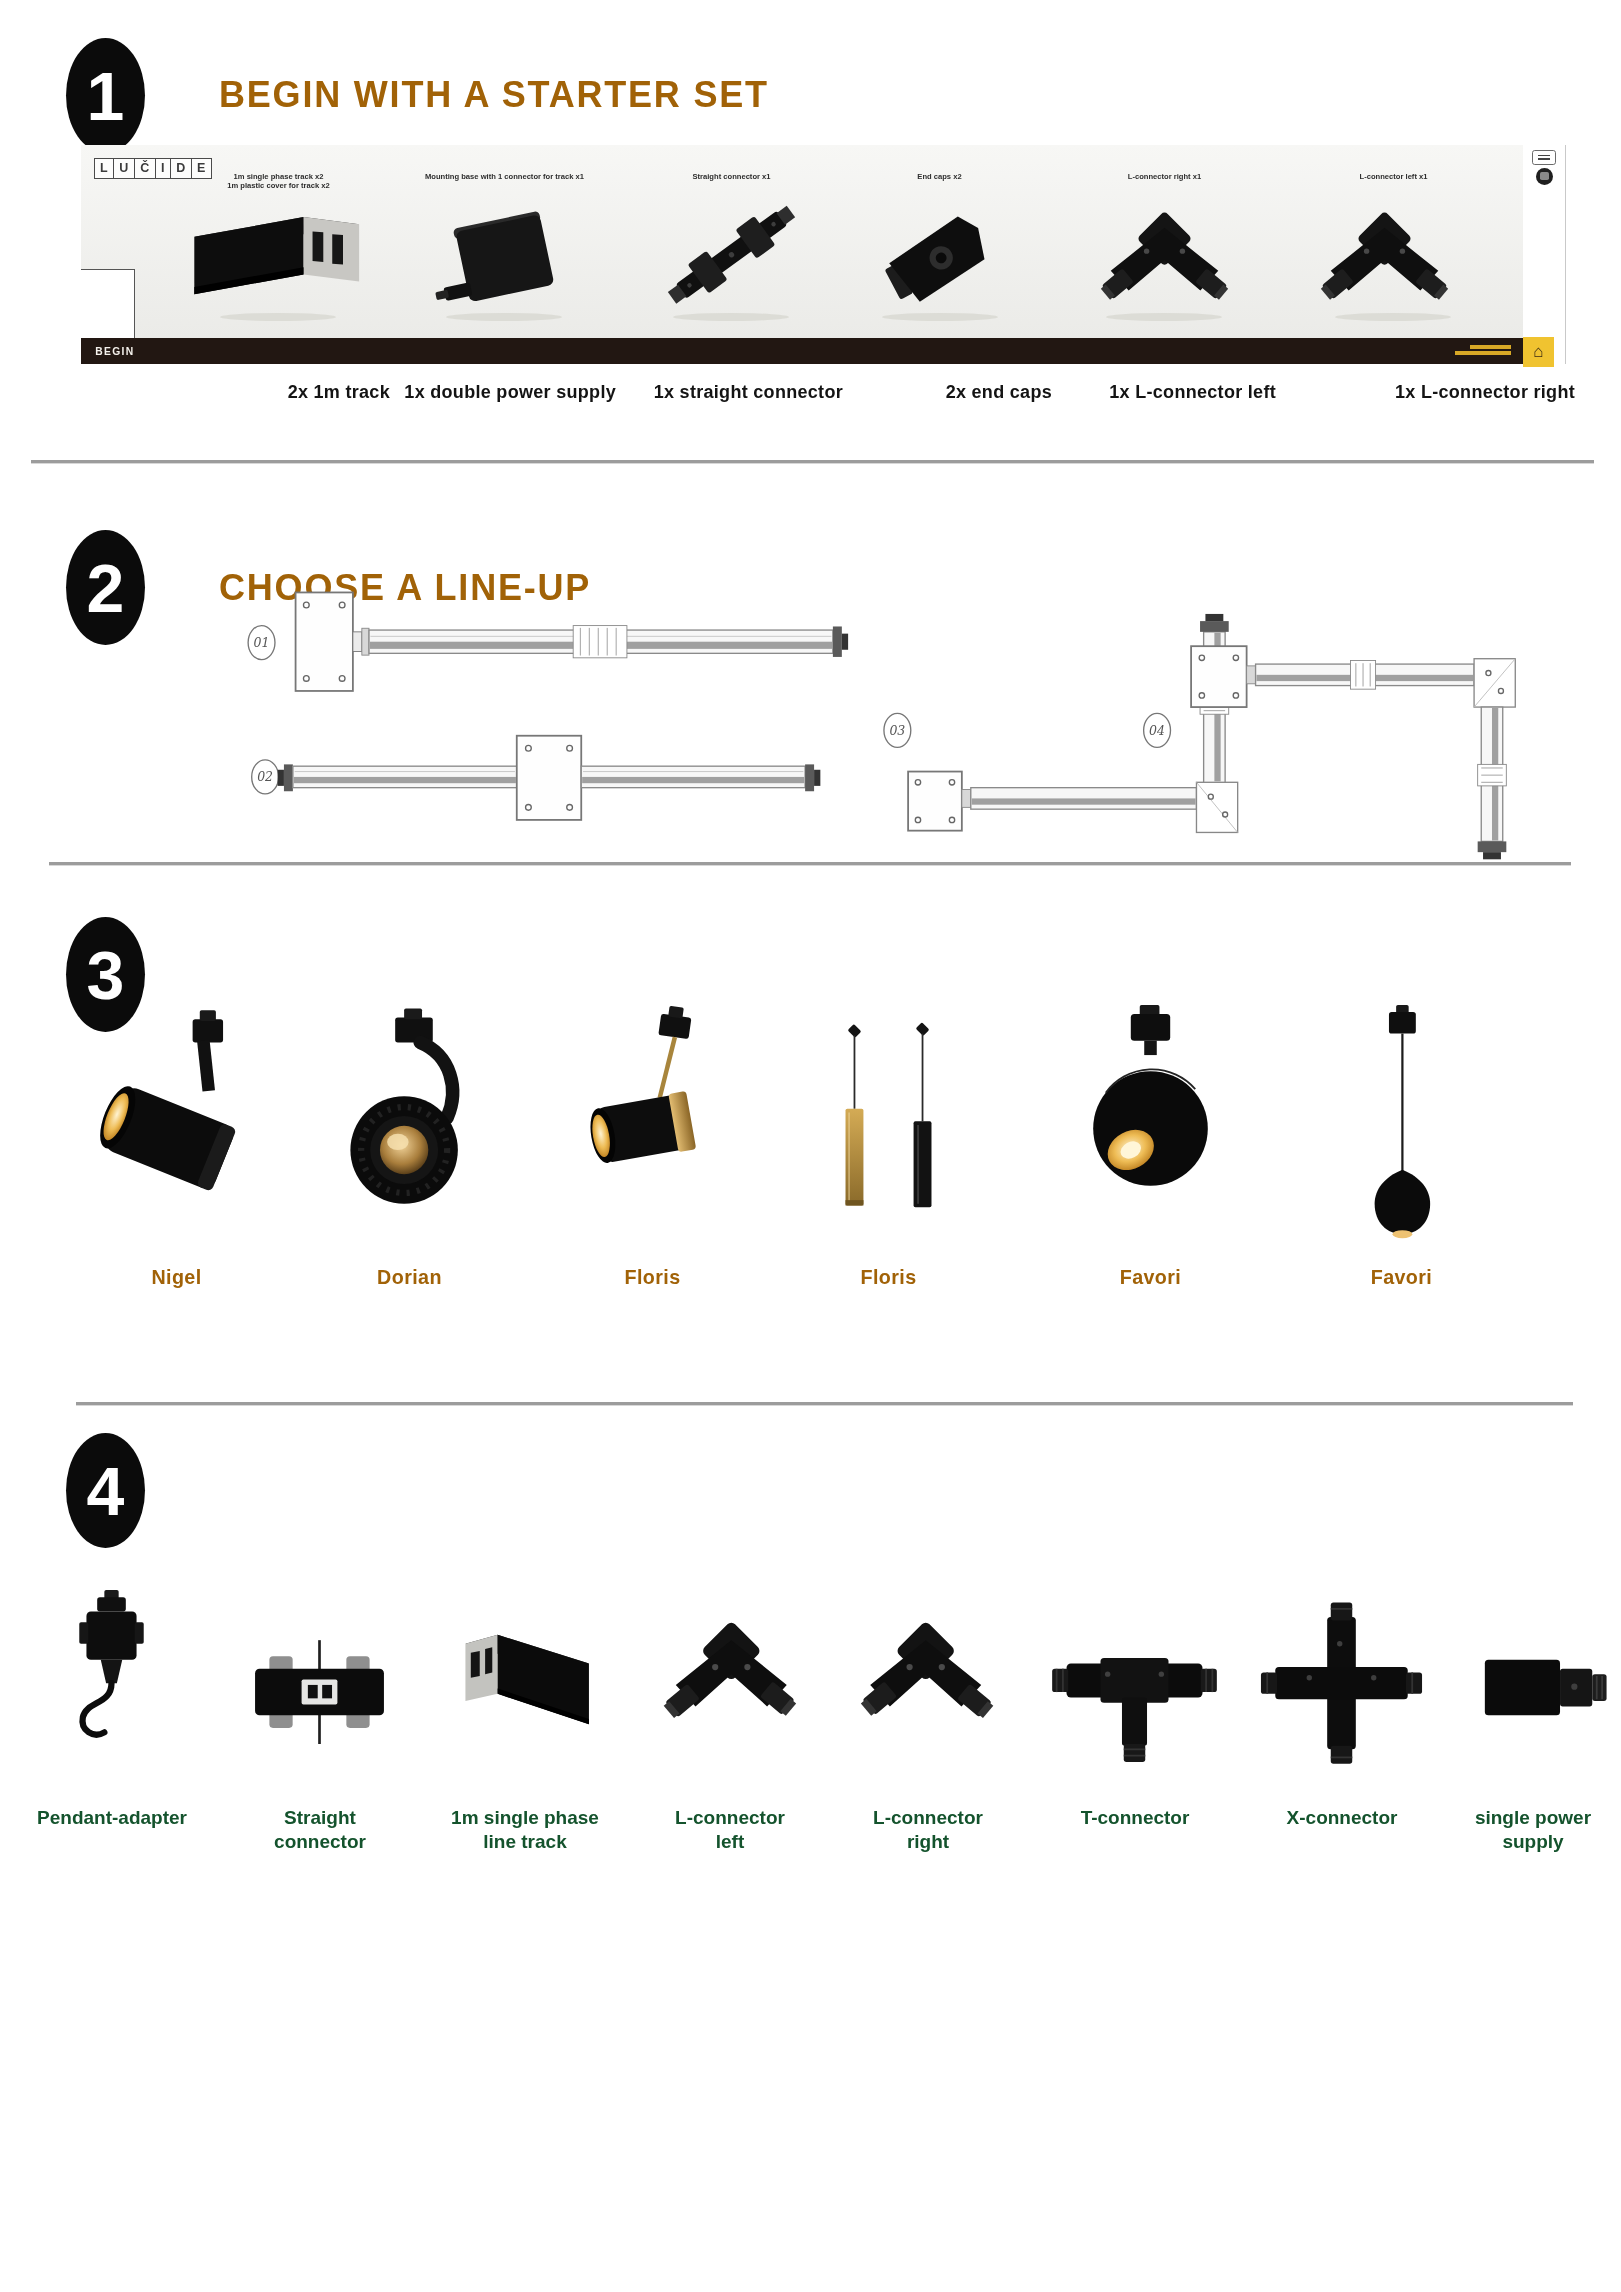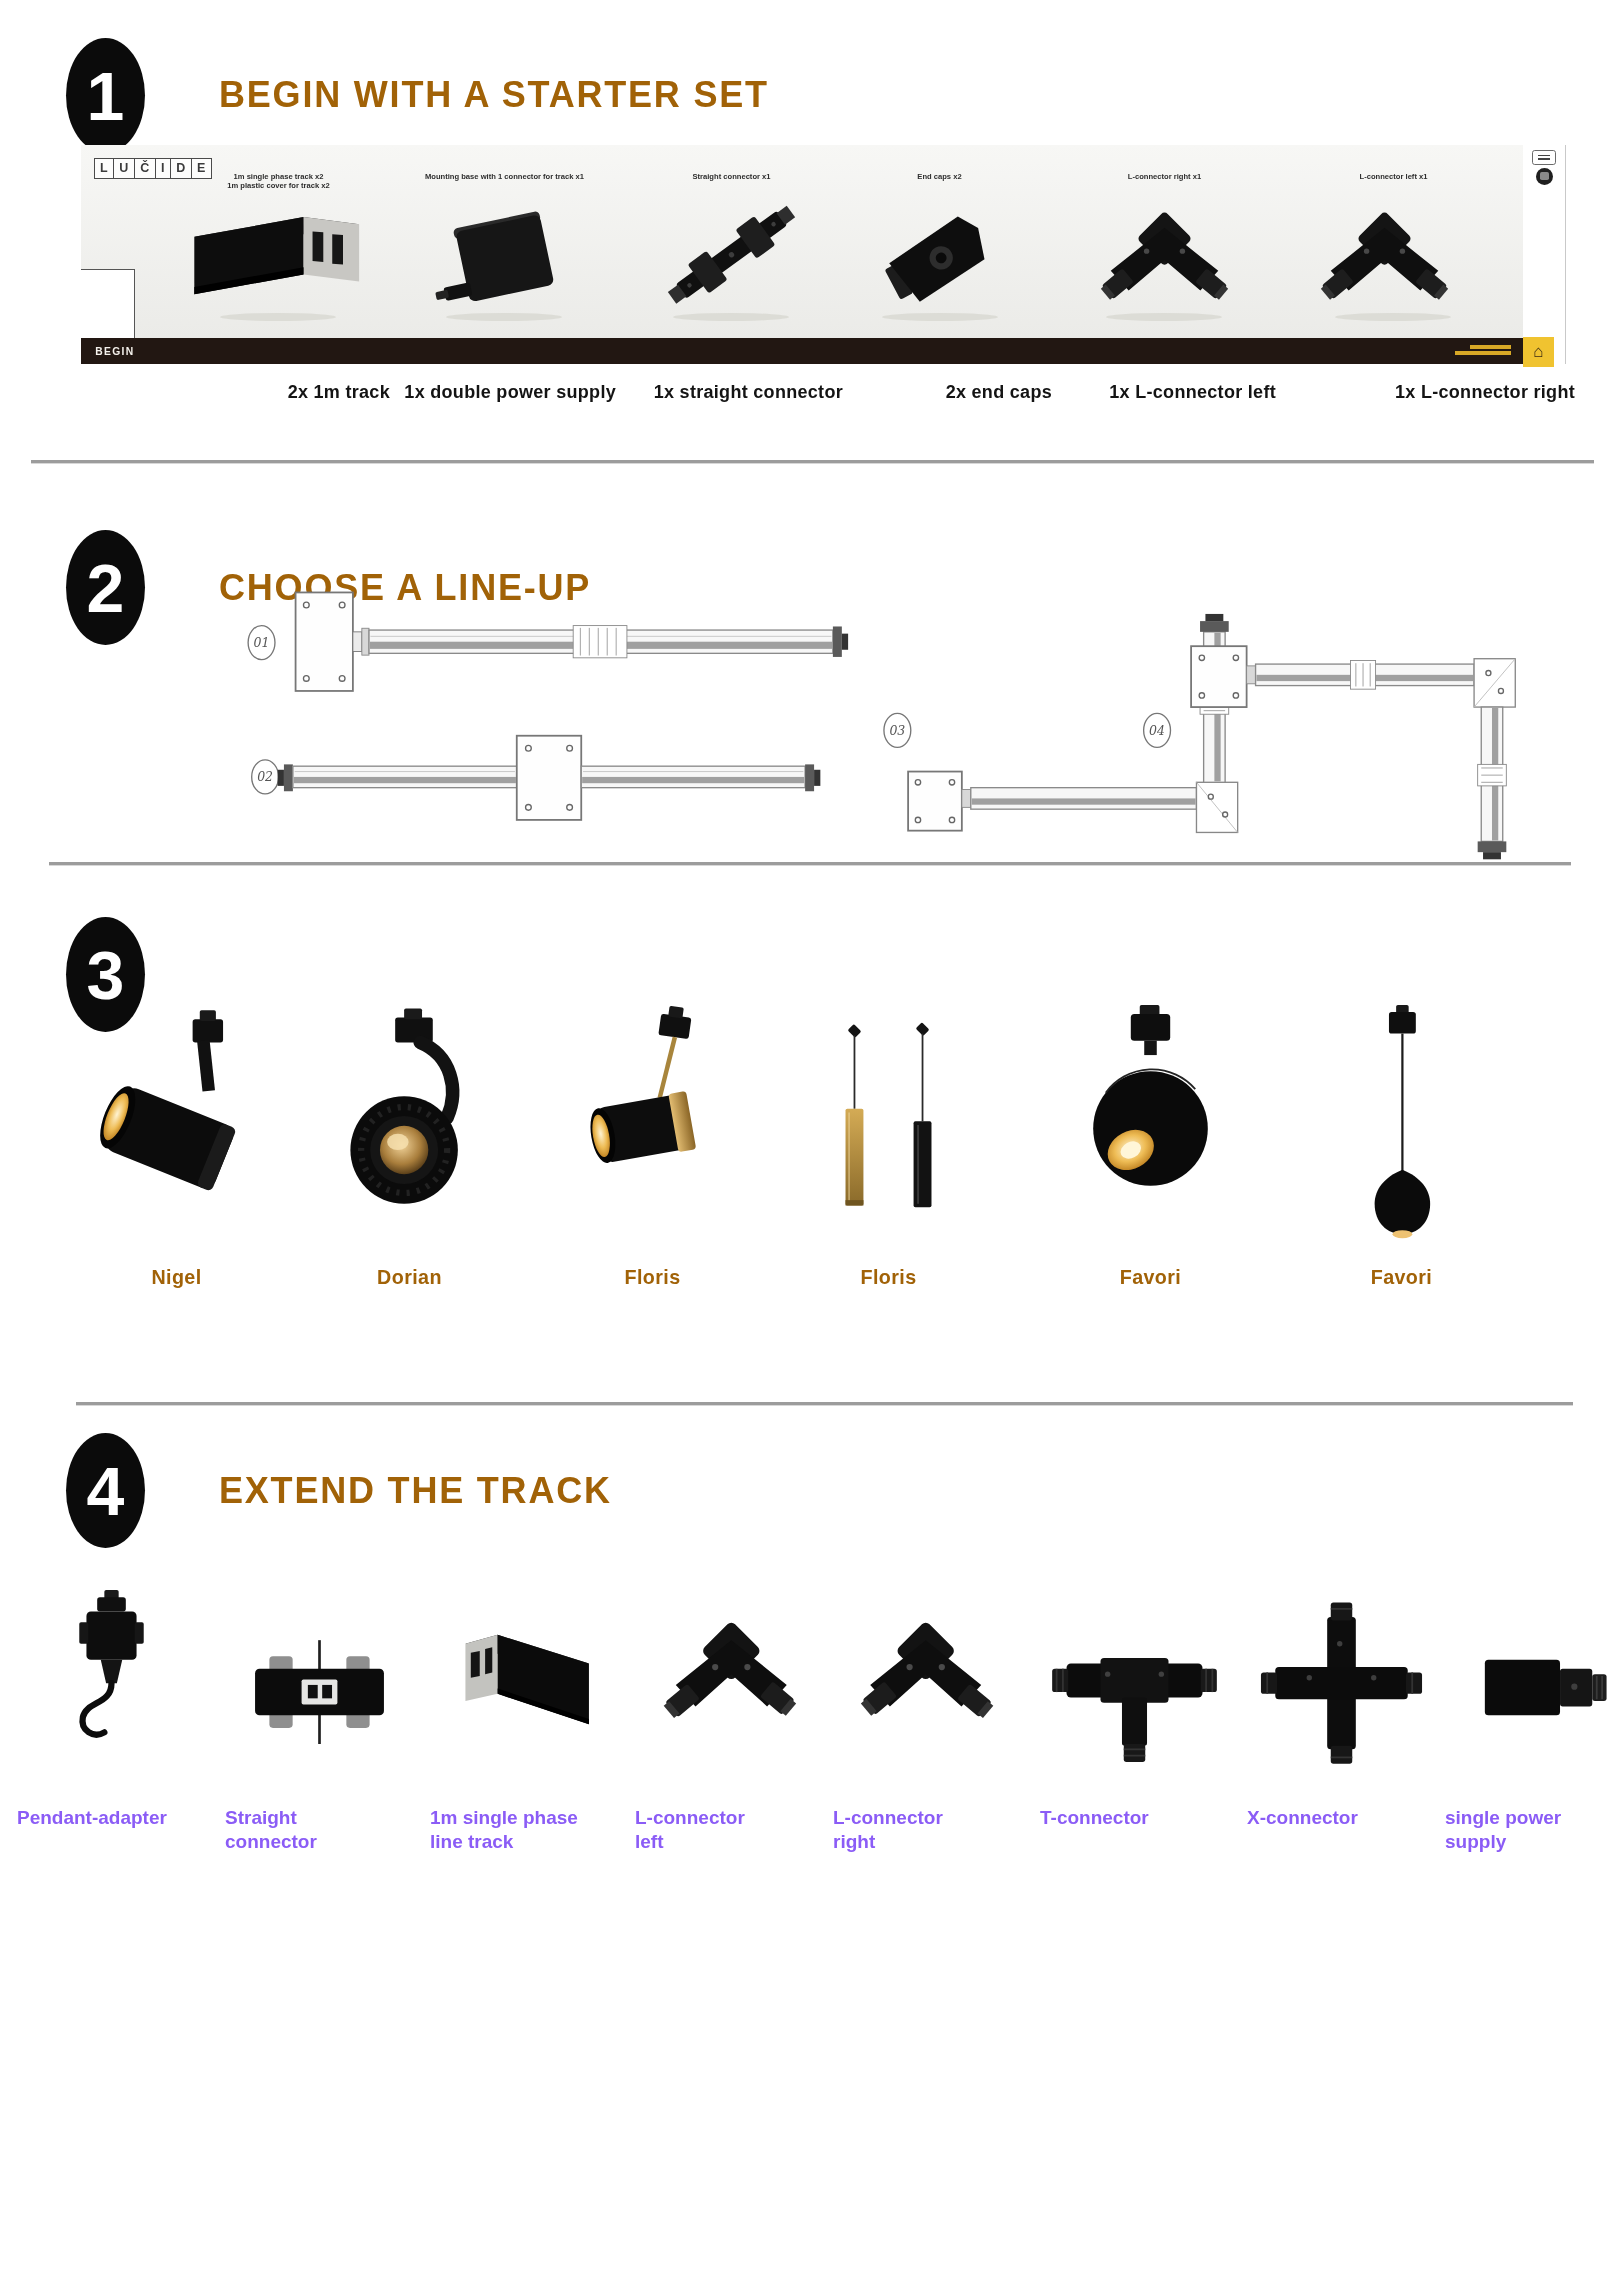--- a/index.html
+++ b/index.html
@@ -49,22 +49,22 @@
               color:#3a2a12;font-size:17px;font-weight:bold;}
 
   .starter-label{position:absolute;top:382px;width:224px;text-align:right;font-size:18px;
                  font-weight:bold;letter-spacing:0.3px;color:#141414;}
 
   
   .lamp-img{position:absolute;top:1003px;width:197px;height:251px;}
   .lamp-name{position:absolute;top:1266px;width:197px;text-align:center;font-size:19.7px;
              font-weight:bold;letter-spacing:0.4px;color:#a16207;}
   .ext-img{position:absolute;top:1590px;width:179px;height:197px;}
-  .ext-label{position:absolute;top:1806px;width:190px;text-align:left;font-size:19px;
-             font-weight:bold;line-height:24px;color:#8b5cf6;white-space:pre-line;}
+  .ext-label{position:absolute;top:1806px;width:190px;text-align:center;font-size:19px;
+             font-weight:bold;line-height:24px;color:#14532d;white-space:pre-line;}
   .lineup-svg{position:absolute;left:0;top:562px;width:1621px;height:300px;}
   .defs-holder{position:absolute;width:0;height:0;overflow:hidden;}
 </style>
 </head>
 <body>
 
 <div class="page">
 
   <svg class="defs-holder" aria-hidden="true">
     <defs>
@@ -408,21 +408,20 @@
   <div class="lamp-name" style="left:554px;">Floris</div>
   <div class="lamp-name" style="left:790px;">Floris</div>
   <div class="lamp-name" style="left:1052px;">Favori</div>
   <div class="lamp-name" style="left:1303px;">Favori</div>
 
   <div class="divider" style="left:76px;top:1402px;width:1497px;"></div>
 
   <div class="badge" style="left:66px;top:1433px;">
     <span>4</span>
   </div>
-  <div class="sec-title" style="top:1469px;">EXTEND THE TRACK</div>
 
   <svg class="ext-img" style="left:22.4px;" viewBox="0 0 200 220">
     <rect x="92" y="0" width="16" height="10" rx="2" fill="#1a1a1a"></rect>
     <rect x="84" y="8" width="32" height="16" rx="3" fill="#101010"></rect>
     <rect x="72" y="24" width="56" height="54" rx="5" fill="#0d0d0d"></rect>
     <rect x="64" y="36" width="10" height="24" rx="2" fill="#161616"></rect>
     <rect x="126" y="36" width="10" height="24" rx="2" fill="#161616"></rect>
     <polygon points="88,78 112,78 106,104 94,104" fill="#141414"></polygon>
     <path d="M100 104 c0,24 -28,20 -32,38 c-3,15 12,24 24,17" fill="none" stroke="#0c0c0c" stroke-width="7" stroke-linecap="round"></path>
   </svg>

